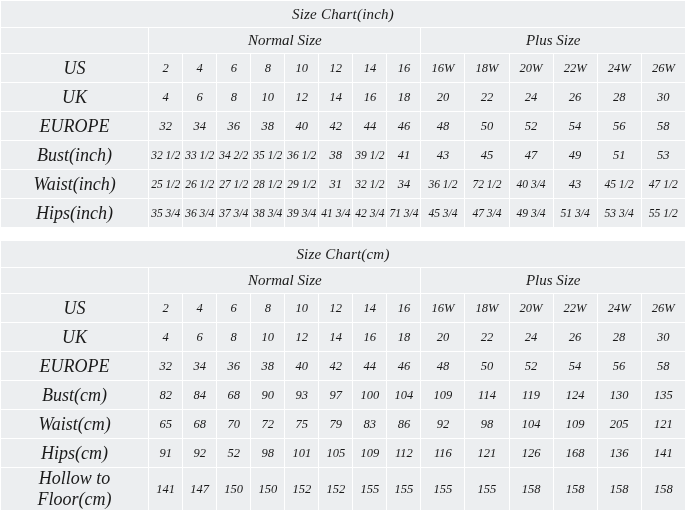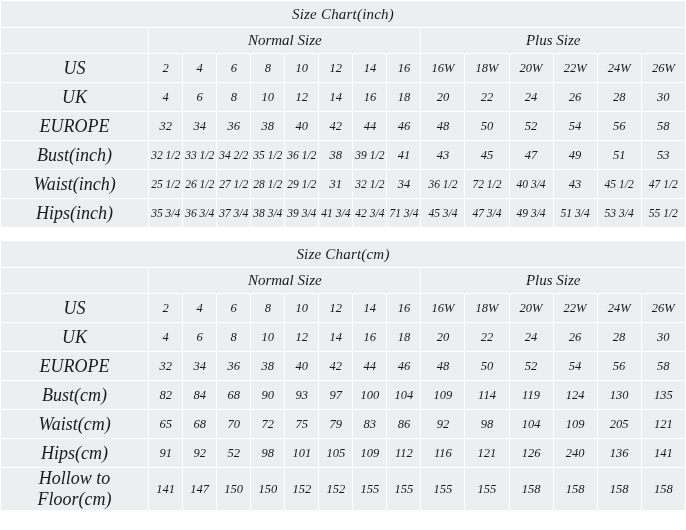--- a/index.html
+++ b/index.html
@@ -329,21 +329,21 @@
             <td class="val">92</td>
             <td class="val">52</td>
             <td class="val">98</td>
             <td class="val">101</td>
             <td class="val">105</td>
             <td class="val">109</td>
             <td class="val">112</td>
             <td class="val">116</td>
             <td class="val">121</td>
             <td class="val">126</td>
-            <td class="val">240</td>
+            <td class="val">168</td>
             <td class="val">136</td>
             <td class="val">141</td>
           </tr>
           <tr>
             <td class="rowlabel">Hollow to Floor(cm)</td>
             <td class="val">141</td>
             <td class="val">147</td>
             <td class="val">150</td>
             <td class="val">150</td>
             <td class="val">152</td>

